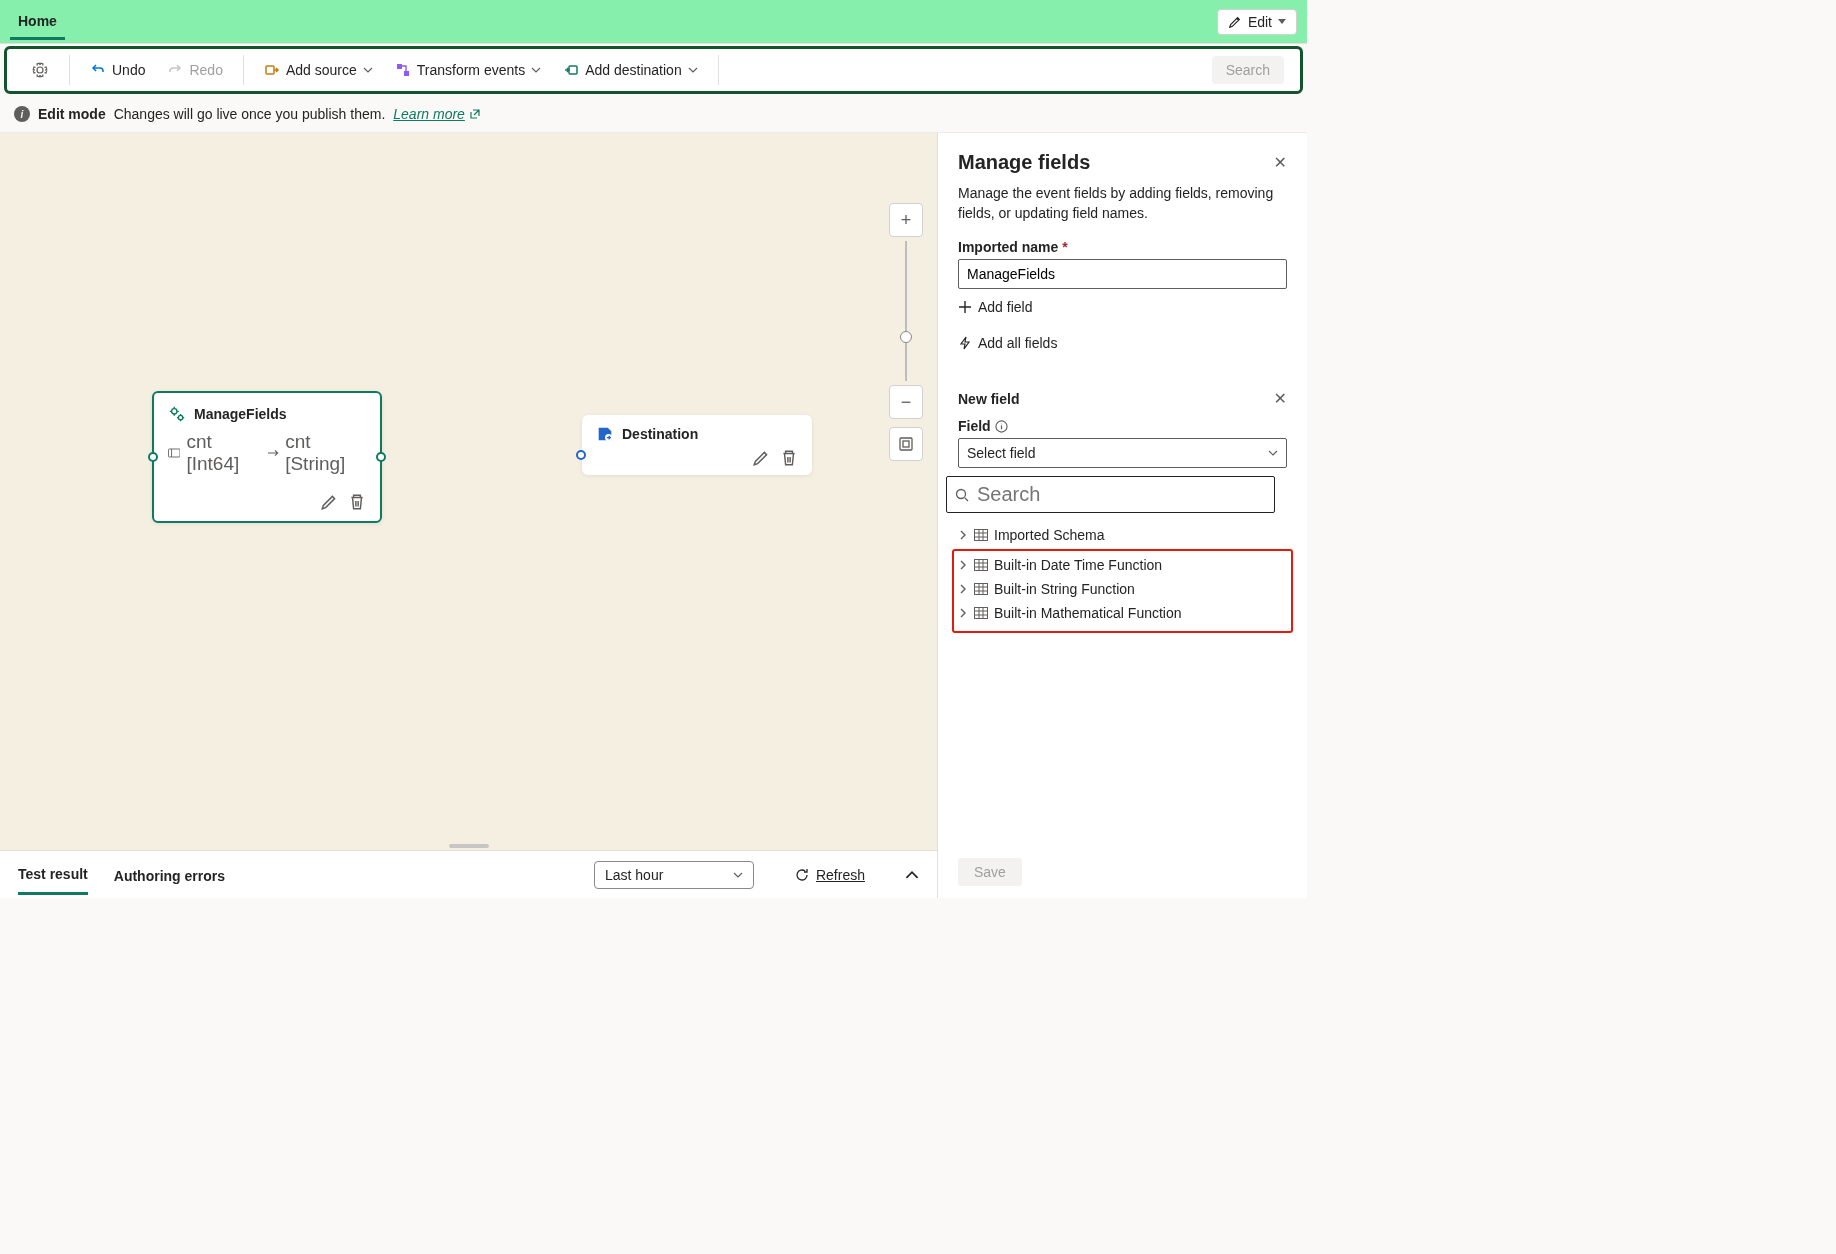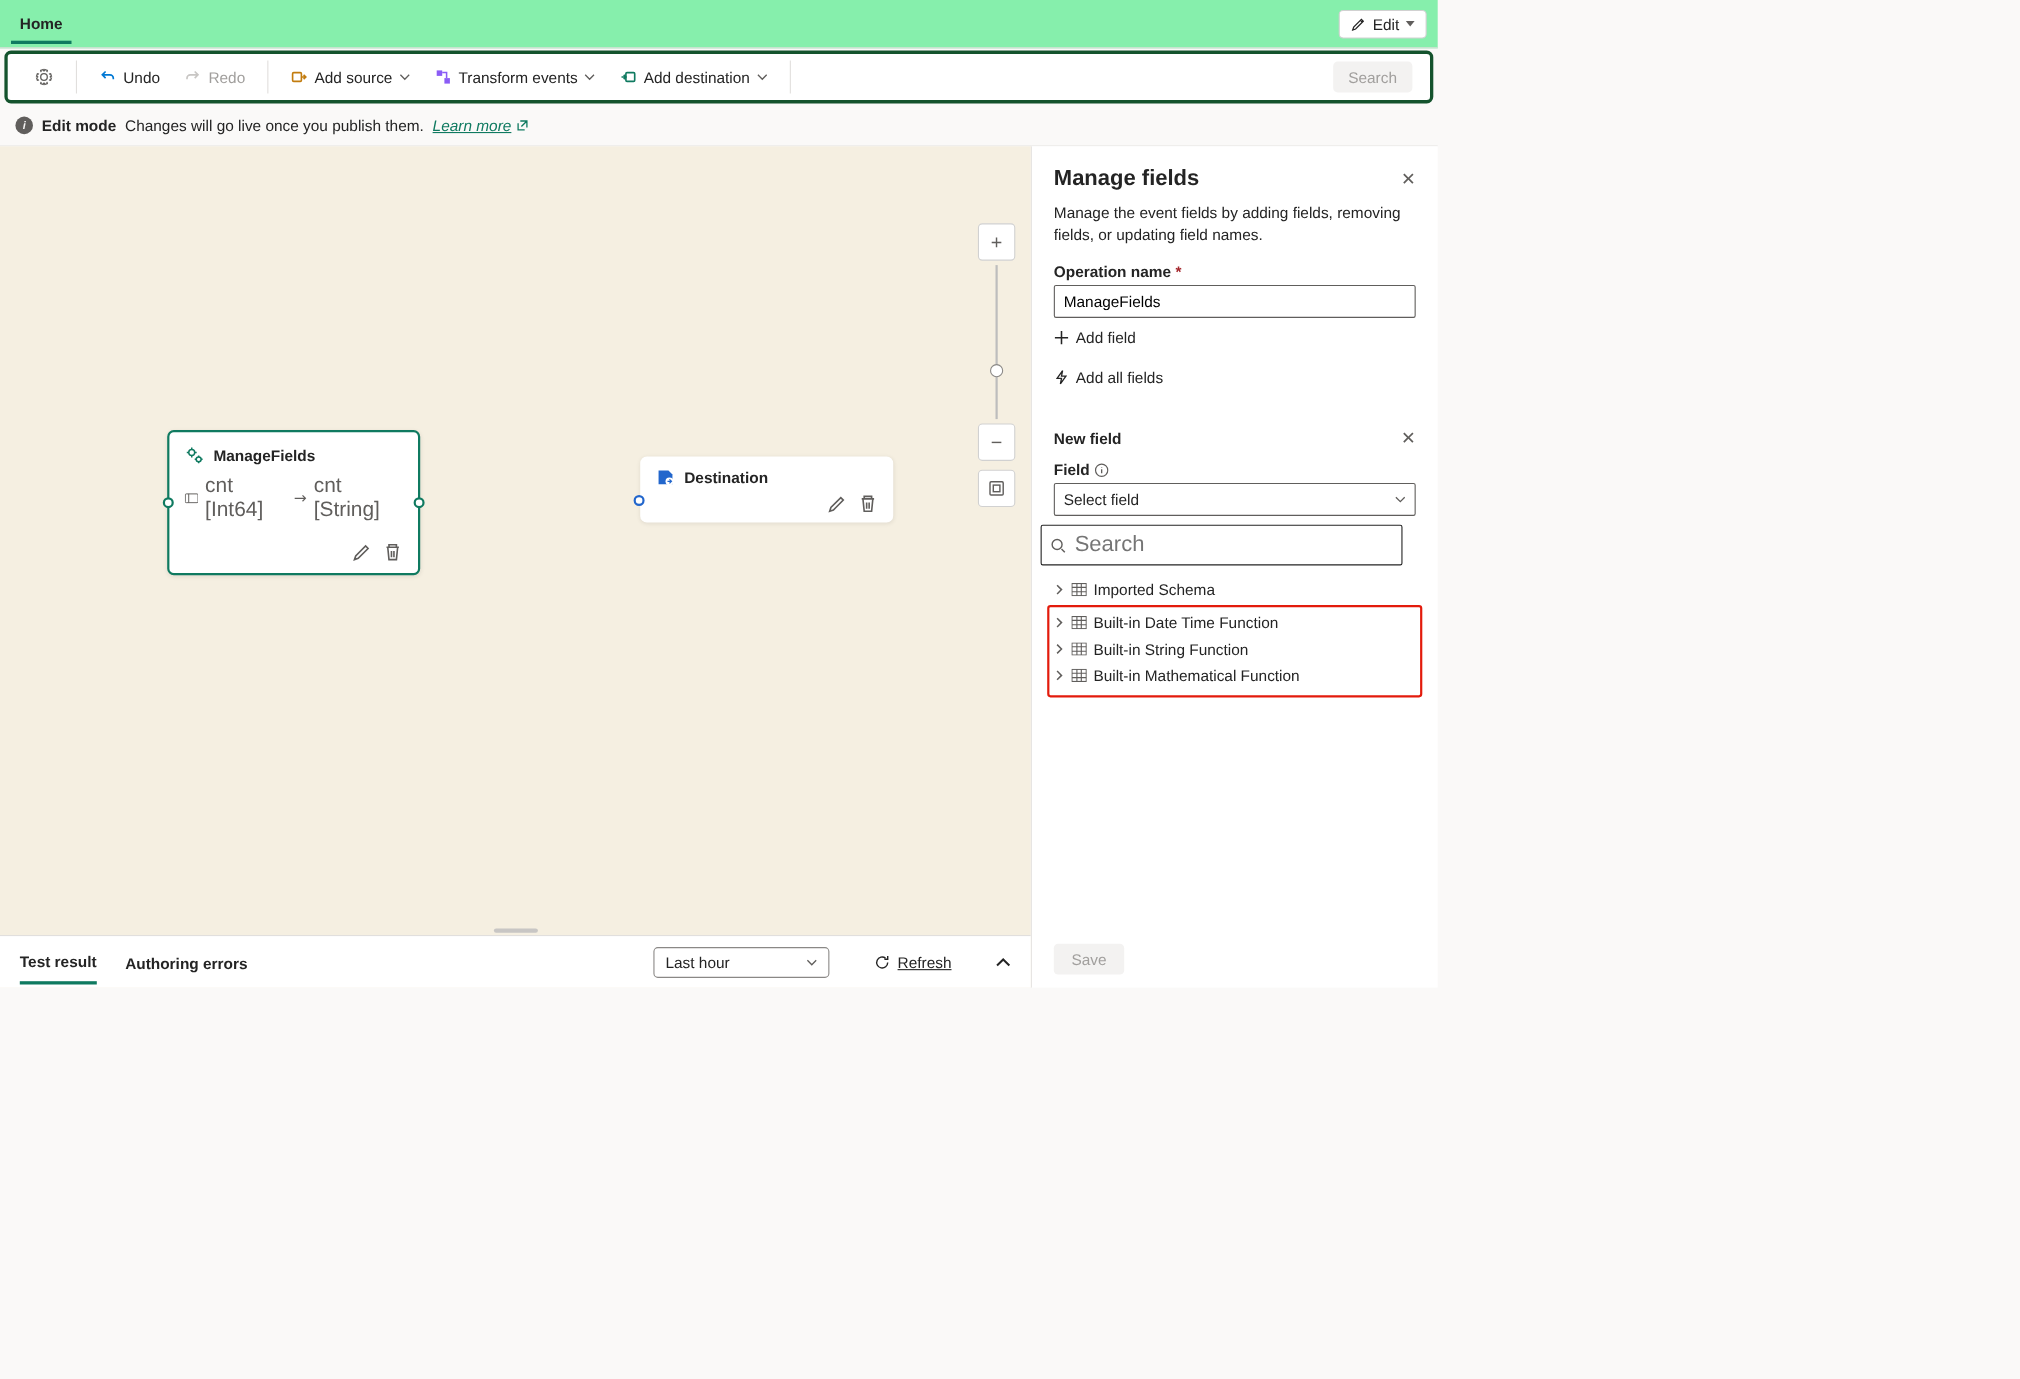--- a/index.html
+++ b/index.html
@@ -602,21 +602,21 @@
     </div>
 
     <div class="side-panel">
       <h2>
         <span>Manage fields</span>
         <span class="close-x">✕</span>
       </h2>
       <div class="desc">Manage the event fields by adding fields, removing fields, or updating field names.</div>
 
       <div class="field-label">
-        <span>Operation name</span>
+        <span>Imported name</span>
           <span class="req">*</span>
       </div>
       <input class="text-input" value="ManageFields" style="">
 
       <div class="action-row">
         <div class="action-link">
           <svg width="14" height="14" viewBox="0 0 14 14">
               <path d="M7 1v12M1 7h12" stroke="#242424" stroke-width="1.4"></path>
             </svg>
           <span>Add field</span>

